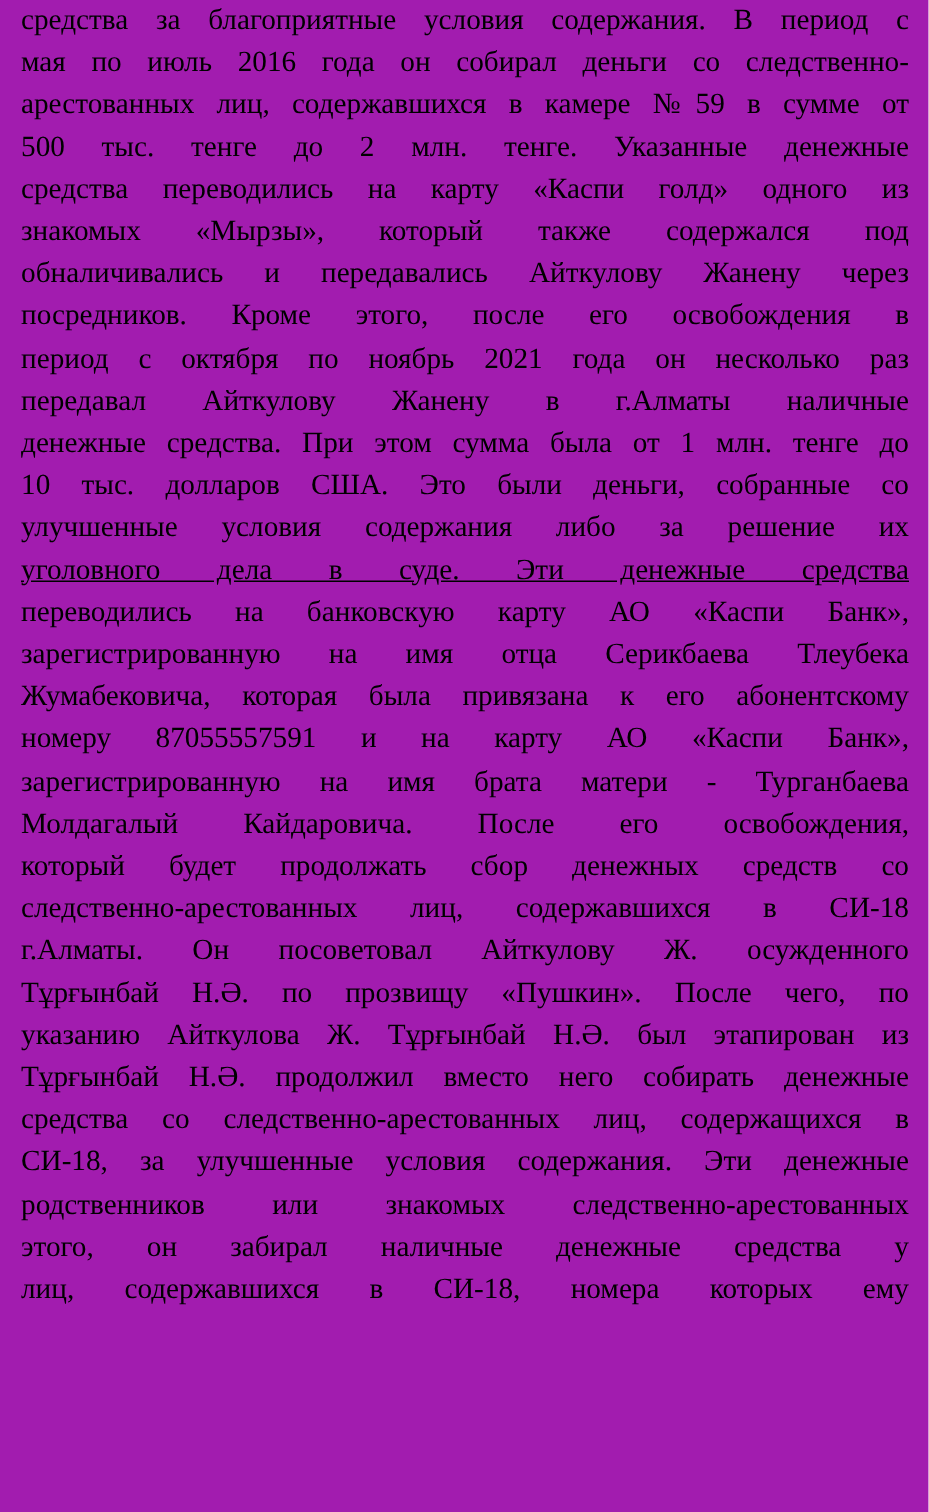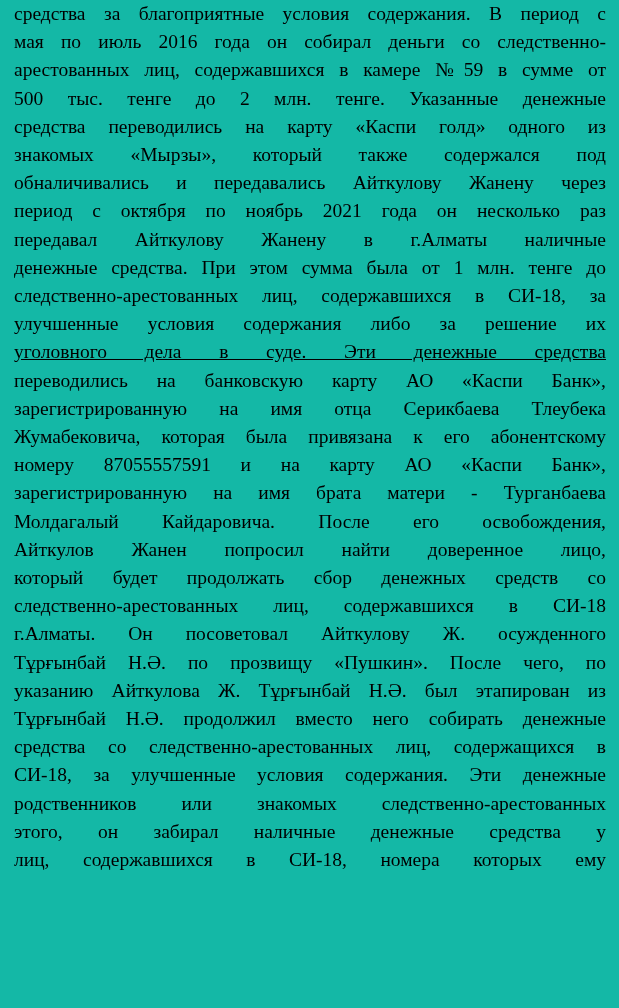--- a/index.html
+++ b/index.html
@@ -10,21 +10,21 @@
   body {
     width: 619px;
     height: 1008px;
     overflow: hidden;
     font-family: "Liberation Serif", "DejaVu Serif", serif;
   }
   .page {
     position: relative;
     width: 619px;
     height: 1008px;
-    background: #14b8a6;
+    background: #a21caf;
   }
   .doc-body {
     position: absolute;
     left: 14px;
     top: 0px;
     width: 592px;
   }
   .para {
     margin: 0;
     color: #000000;
@@ -57,33 +57,33 @@
   <div class="doc-body">
     <p class="para">
       <span class="doc-text">
         <span class="line">средства за благоприятные условия содержания. В период с</span>
         <span class="line">мая по июль 2016 года он собирал деньги со следственно-</span>
         <span class="line">арестованных лиц, содержавшихся в камере №59 в сумме от</span>
         <span class="line">500 тыс. тенге до 2 млн. тенге. Указанные денежные</span>
         <span class="line">средства переводились на карту «Каспи голд» одного из</span>
         <span class="line">знакомых «Мырзы», который также содержался под</span>
         <span class="line">обналичивались и передавались Айткулову Жанену через</span>
+        <span class="line">посредников. Кроме этого, после его освобождения в</span>
         <span class="line">период с октября по ноябрь 2021 года он несколько раз</span>
         <span class="line">передавал Айткулову Жанену в г.Алматы наличные</span>
         <span class="line">денежные средства. При этом сумма была от 1 млн. тенге до</span>
-        <span class="line">следственно-арестованных лиц, содержавшихся в СИ-18, за</span>
+        <span class="line">10 тыс. долларов США. Это были деньги, собранные со</span>
         <span class="line">улучшенные условия содержания либо за решение их</span>
         <span class="line wordgap-wide">уголовного дела в суде.       Эти денежные средства</span>
         <span class="line">переводились на банковскую карту АО «Каспи Банк»,</span>
         <span class="line">зарегистрированную на имя    отца Серикбаева Тлеубека</span>
         <span class="line">Жумабековича, которая была привязана к его абонентскому</span>
         <span class="line">номеру 87055557591 и на     карту АО «Каспи Банк»,</span>
         <span class="line">зарегистрированную на имя брата матери - Турганбаева</span>
         <span class="line">Молдагалый Кайдаровича.        После его освобождения,</span>
-        <span class="line">Айткулов Жанен попросил найти доверенное     лицо,</span>
         <span class="line">который будет продолжать сбор денежных средств со</span>
         <span class="line">следственно-арестованных лиц, содержавшихся в СИ-18</span>
         <span class="line">г.Алматы. Он посоветовал Айткулову Ж. осужденного</span>
         <span class="line">Тұрғынбай Н.Ә. по прозвищу «Пушкин». После чего, по</span>
         <span class="line">указанию Айткулова Ж. Тұрғынбай Н.Ә. был этапирован из</span>
         <span class="line">Тұрғынбай Н.Ә. продолжил вместо него собирать денежные</span>
         <span class="line">средства со следственно-арестованных лиц, содержащихся в</span>
         <span class="line">СИ-18, за улучшенные условия содержания. Эти денежные</span>
         <span class="line">родственников или знакомых следственно-арестованных</span>
         <span class="line">этого, он забирал наличные денежные средства у</span>

